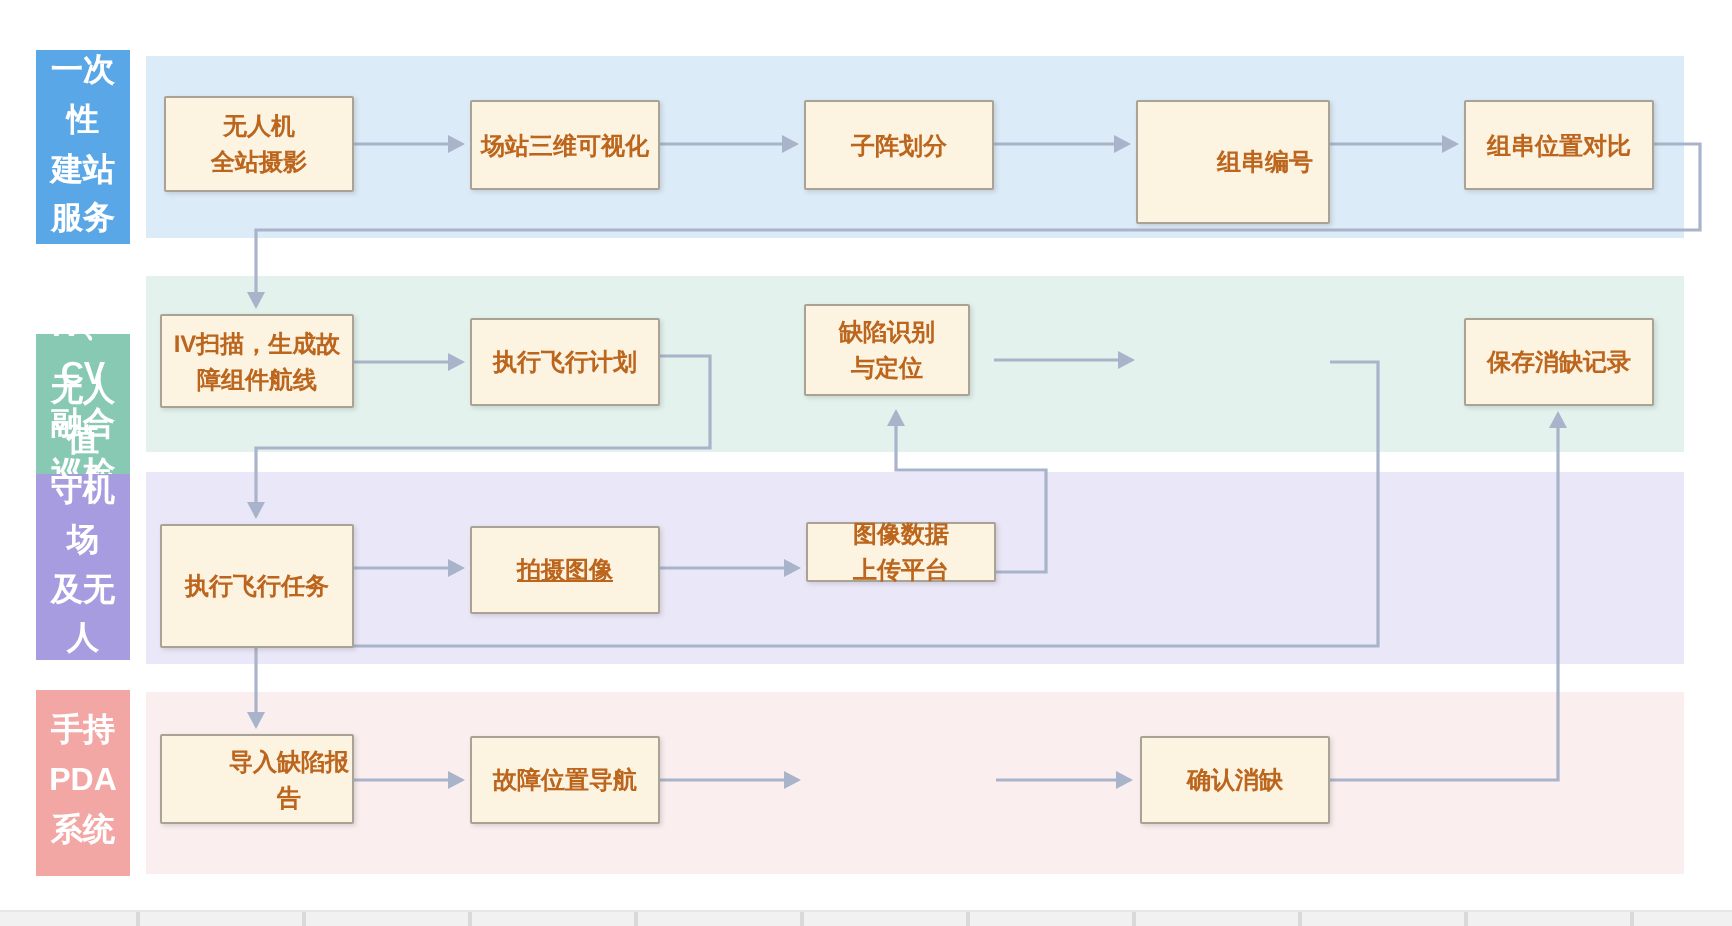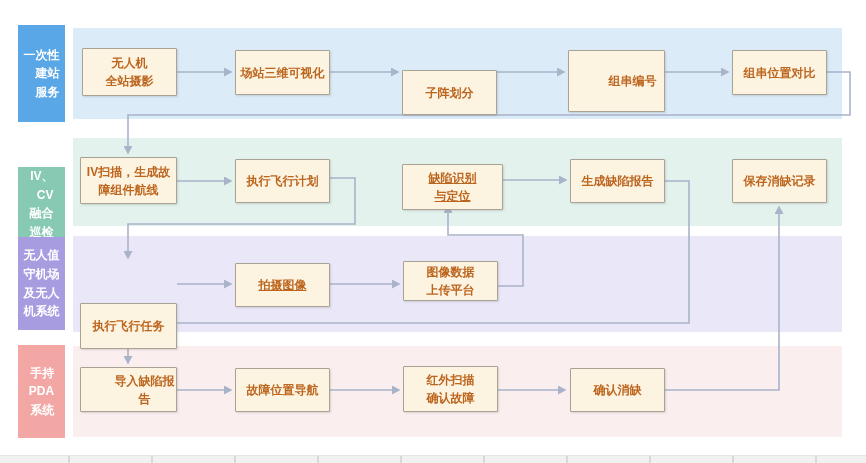--- a/index.html
+++ b/index.html
@@ -3,22 +3,22 @@
 <meta charset="utf-8">
 <style>
   html,body{margin:0;padding:0;background:#fff;}
   #stage{
     position:relative;width:866px;height:463px;overflow:hidden;
     background:#ffffff;font-family:"Liberation Sans","DejaVu Sans",sans-serif;
   }
   .lane-bg{position:absolute;left:73px;width:769px;z-index:1;}
   .lane-label{
     position:absolute;left:18px;width:47px;z-index:2;
-    display:flex;align-items:center;justify-content:center;text-align:right;
-    color:#ffffff;font-weight:bold;font-size:12px;line-height:1.55;
+    display:flex;align-items:center;justify-content:center;text-align:center;
+    color:#ffffff;font-weight:bold;font-size:16px;line-height:1.55;
     white-space:pre-line;
   }
   .bg-1{background:#dcebf8;} .lbl-1{background:#59a7e6;}
   .bg-2{background:#e3f2ed;} .lbl-2{background:#87c9b2;}
   .bg-3{background:#eae8f8;} .lbl-3{background:#a89ce1;}
   .bg-4{background:#fbeeee;} .lbl-4{background:#f2a7a5;}
   .node{
     position:absolute;z-index:3;
     background:#fdf3e1;border:1px solid #a9a396;border-radius:1px;
     box-shadow:1px 1px 2px rgba(120,120,120,0.25);
@@ -83,38 +83,35 @@
       <path d="M177,390 L231,390" marker-end="url(#arw)"></path>
       <path d="M330,390 L399,390" marker-end="url(#arw)"></path>
       <path d="M498,390 L565,390" marker-end="url(#arw)"></path>
       <path d="M665,390 L779,390 L779,207" marker-end="url(#arw)"></path>
     </g>
   </svg>
 
   <div class="node" style="left:82px;top:48px;width:95px;height:48px;">无人机
 全站摄影</div>
   <div class="node" style="left:235px;top:50px;width:95px;height:45px;">场站三维可视化</div>
-  <div class="node" style="left:402px;top:50px;width:95px;height:45px;margin-top:20px;">子阵划分</div>
+  <div class="node" style="left:402px;top:50px;width:95px;height:45px;">子阵划分</div>
   <div class="node" style="left:568px;top:50px;width:97px;height:62px;padding-left:32px;">组串编号</div>
   <div class="node" style="left:732px;top:50px;width:95px;height:45px;text-align:right;">组串位置对比</div>
 
   <div class="node" style="left:235px;top:159px;width:95px;height:44px;">执行飞行计划</div>
   <div class="node" style="left:80px;top:157px;width:97px;height:47px;">IV扫描，生成故
 障组件航线</div>
-  <div class="node" style="left:402px;top:164px;width:101px;height:46px;text-decoration:underline;">缺陷识别
+  <div class="node" style="left:402px;top:152px;width:83px;height:46px;">缺陷识别
 与定位</div>
-  <div class="node" style="left:570px;top:159px;width:95px;height:44px;">生成缺陷报告</div>
   <div class="node" style="left:732px;top:159px;width:95px;height:44px;">保存消缺记录</div>
 
-  <div class="node" style="left:80px;top:262px;width:97px;height:46px;margin-top:41px;">执行飞行任务</div>
+  <div class="node" style="left:80px;top:262px;width:97px;height:62px;">执行飞行任务</div>
   <div class="node" style="left:235px;top:263px;width:95px;height:44px;text-decoration:underline;">拍摄图像</div>
-  <div class="node" style="left:403px;top:261px;width:95px;height:40px;">图像数据
+  <div class="node" style="left:403px;top:261px;width:95px;height:30px;">图像数据
 上传平台</div>
 
   <div class="node" style="left:80px;top:367px;width:97px;height:45px;padding-left:32px;">导入缺陷报告</div>
   <div class="node" style="left:235px;top:368px;width:95px;height:44px;">故障位置导航</div>
-  <div class="node" style="left:403px;top:366px;width:95px;height:46px;">红外扫描
-确认故障</div>
   <div class="node" style="left:570px;top:368px;width:95px;height:44px;">确认消缺</div>
 
   <div id="footer-bar"></div>
 
 </div>
 
 </body></html>

